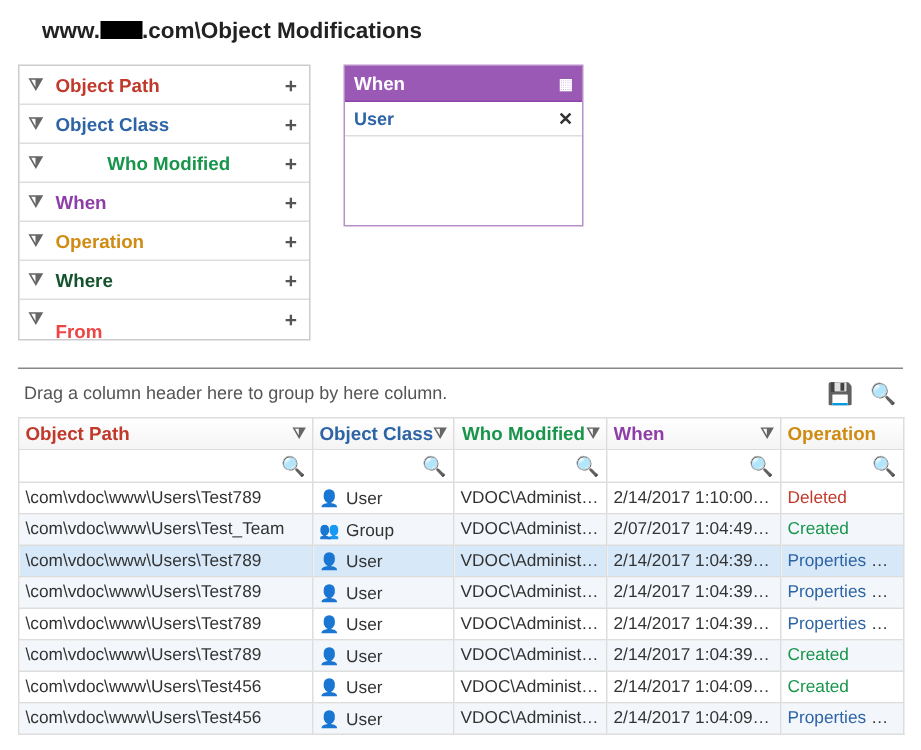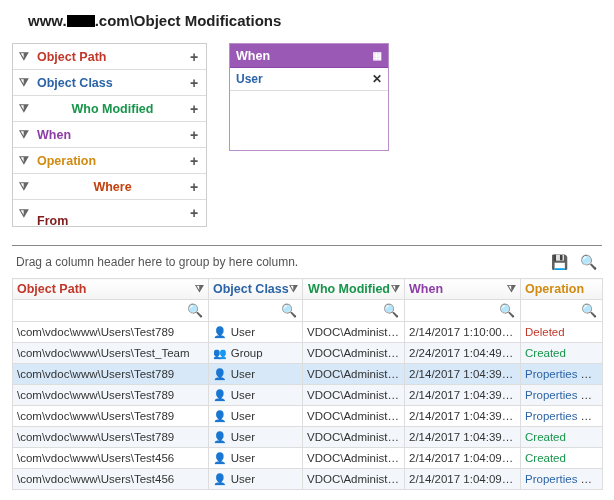--- a/index.html
+++ b/index.html
@@ -59,22 +59,22 @@
     font-weight: bold;
     font-size: 14px;
     width: 12px;
     text-align: center;
   }
   .c-objectpath { color: #c0392b; }
   .c-objectclass { color: #2d64a5; }
   .c-whomodified { color: #18954b; text-align: center; }
   .c-when { color: #8f3ea8; }
   .c-operation { color: #d08b13; }
-  .c-where { color: #c2410c; text-align: center; }
-  .c-from { color: #7f1d1d; margin-top: 16px; }
+  .c-where { color: #14532d; }
+  .c-from { color: #ef4444; margin-top: 16px; }
 
   .when-panel {
     width: 160px;
     border: 1px solid #b98fc9;
     background: #fff;
     height: 108px;
     display: flex;
     flex-direction: column;
   }
   .when-header {
@@ -319,21 +319,21 @@
         <td><span>\com\vdoc\www\Users\Test789</span></td>
         <td><span class="ico user">👤</span><span>User</span></td>
         <td><span>VDOC\Administrator</span></td>
         <td><span>2/14/2017 1:10:00 PM</span></td>
         <td><span class="op-del">Deleted</span></td>
       </tr>
       <tr class="data alt">
         <td><span>\com\vdoc\www\Users\Test_Team</span></td>
         <td><span class="ico group">👥</span><span>Group</span></td>
         <td><span>VDOC\Administrator</span></td>
-        <td><span>2/24/2017 1:04:49 PM</span></td>
+        <td><span>2/07/2017 1:04:49 PM</span></td>
         <td><span class="op-cre">Created</span></td>
       </tr>
       <tr class="data sel">
         <td><span>\com\vdoc\www\Users\Test789</span></td>
         <td><span class="ico user">👤</span><span>User</span></td>
         <td><span>VDOC\Administrator</span></td>
         <td><span>2/14/2017 1:04:39 PM</span></td>
         <td><span class="op-mod">Properties Modified</span></td>
       </tr>
       <tr class="data alt">

